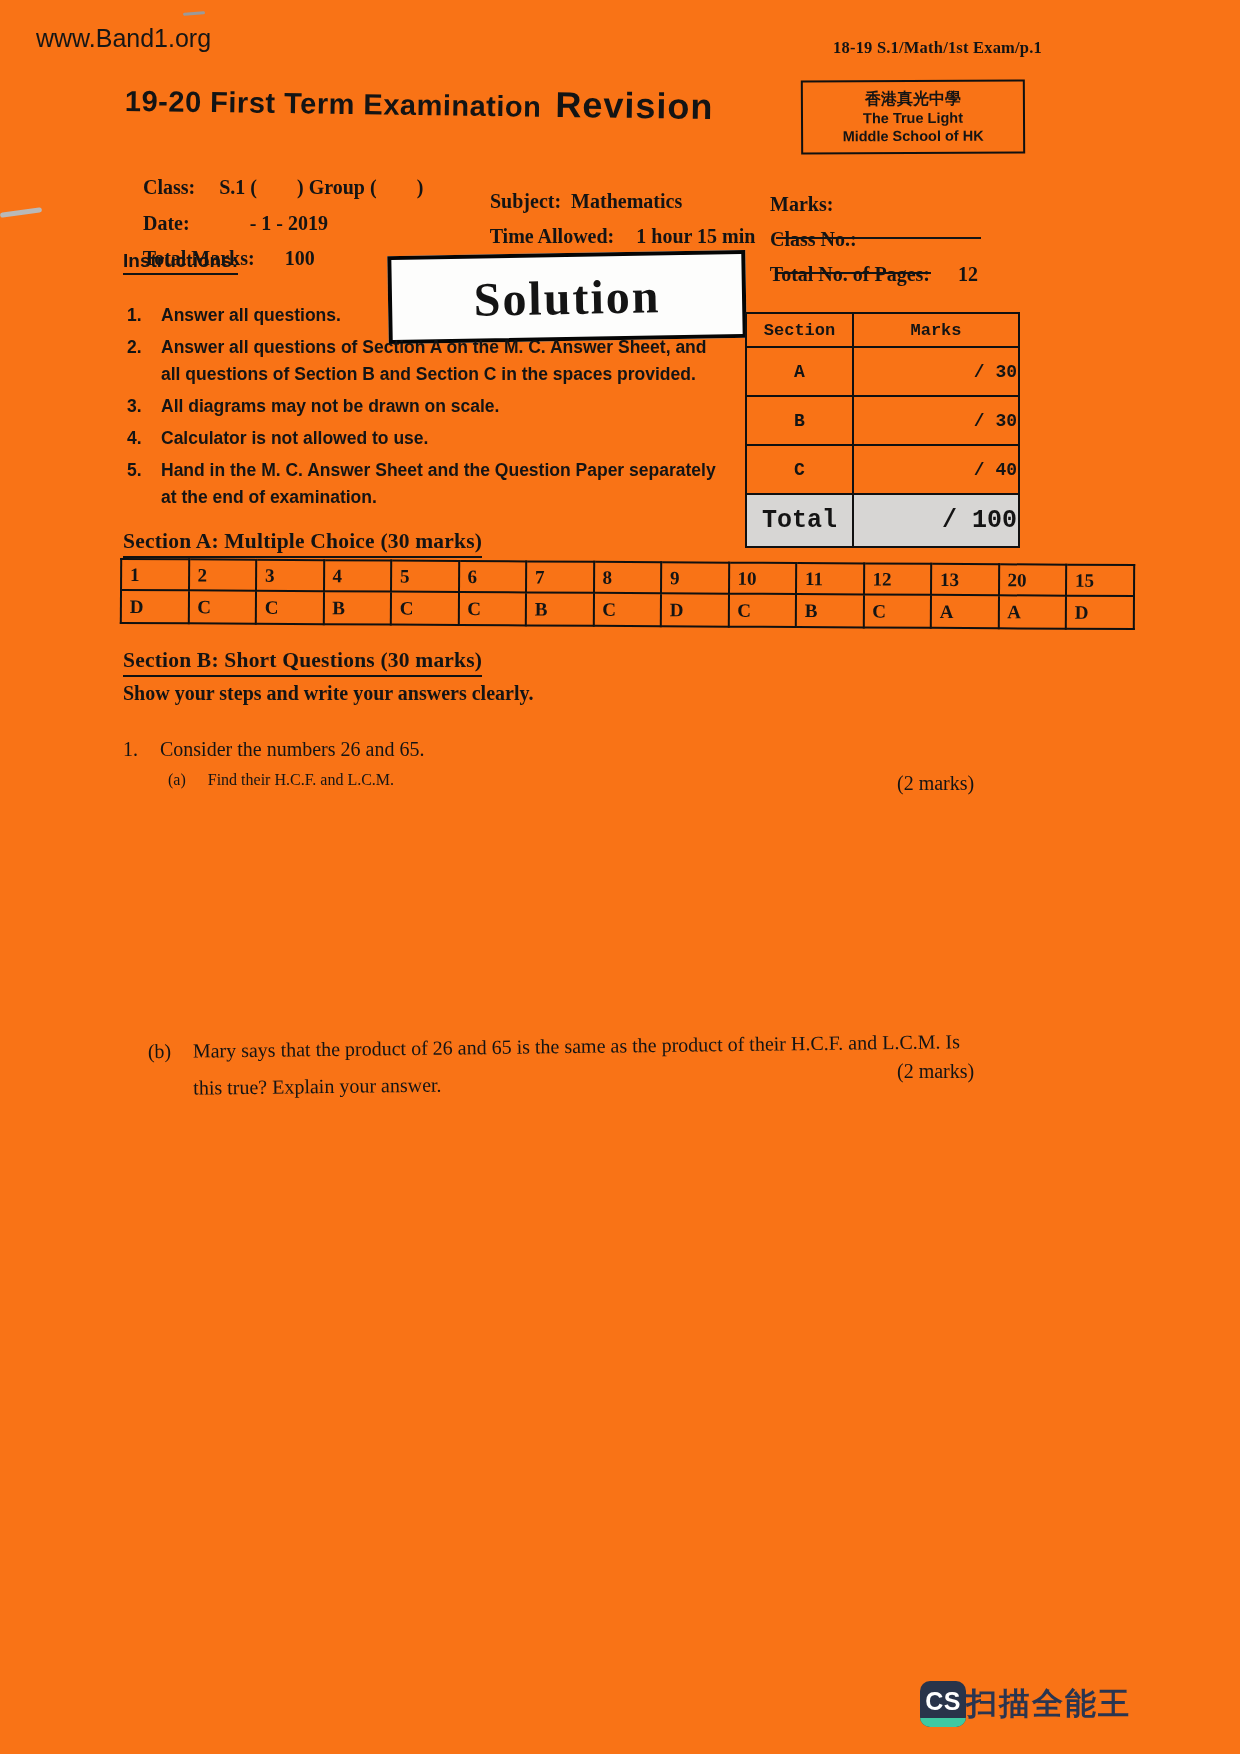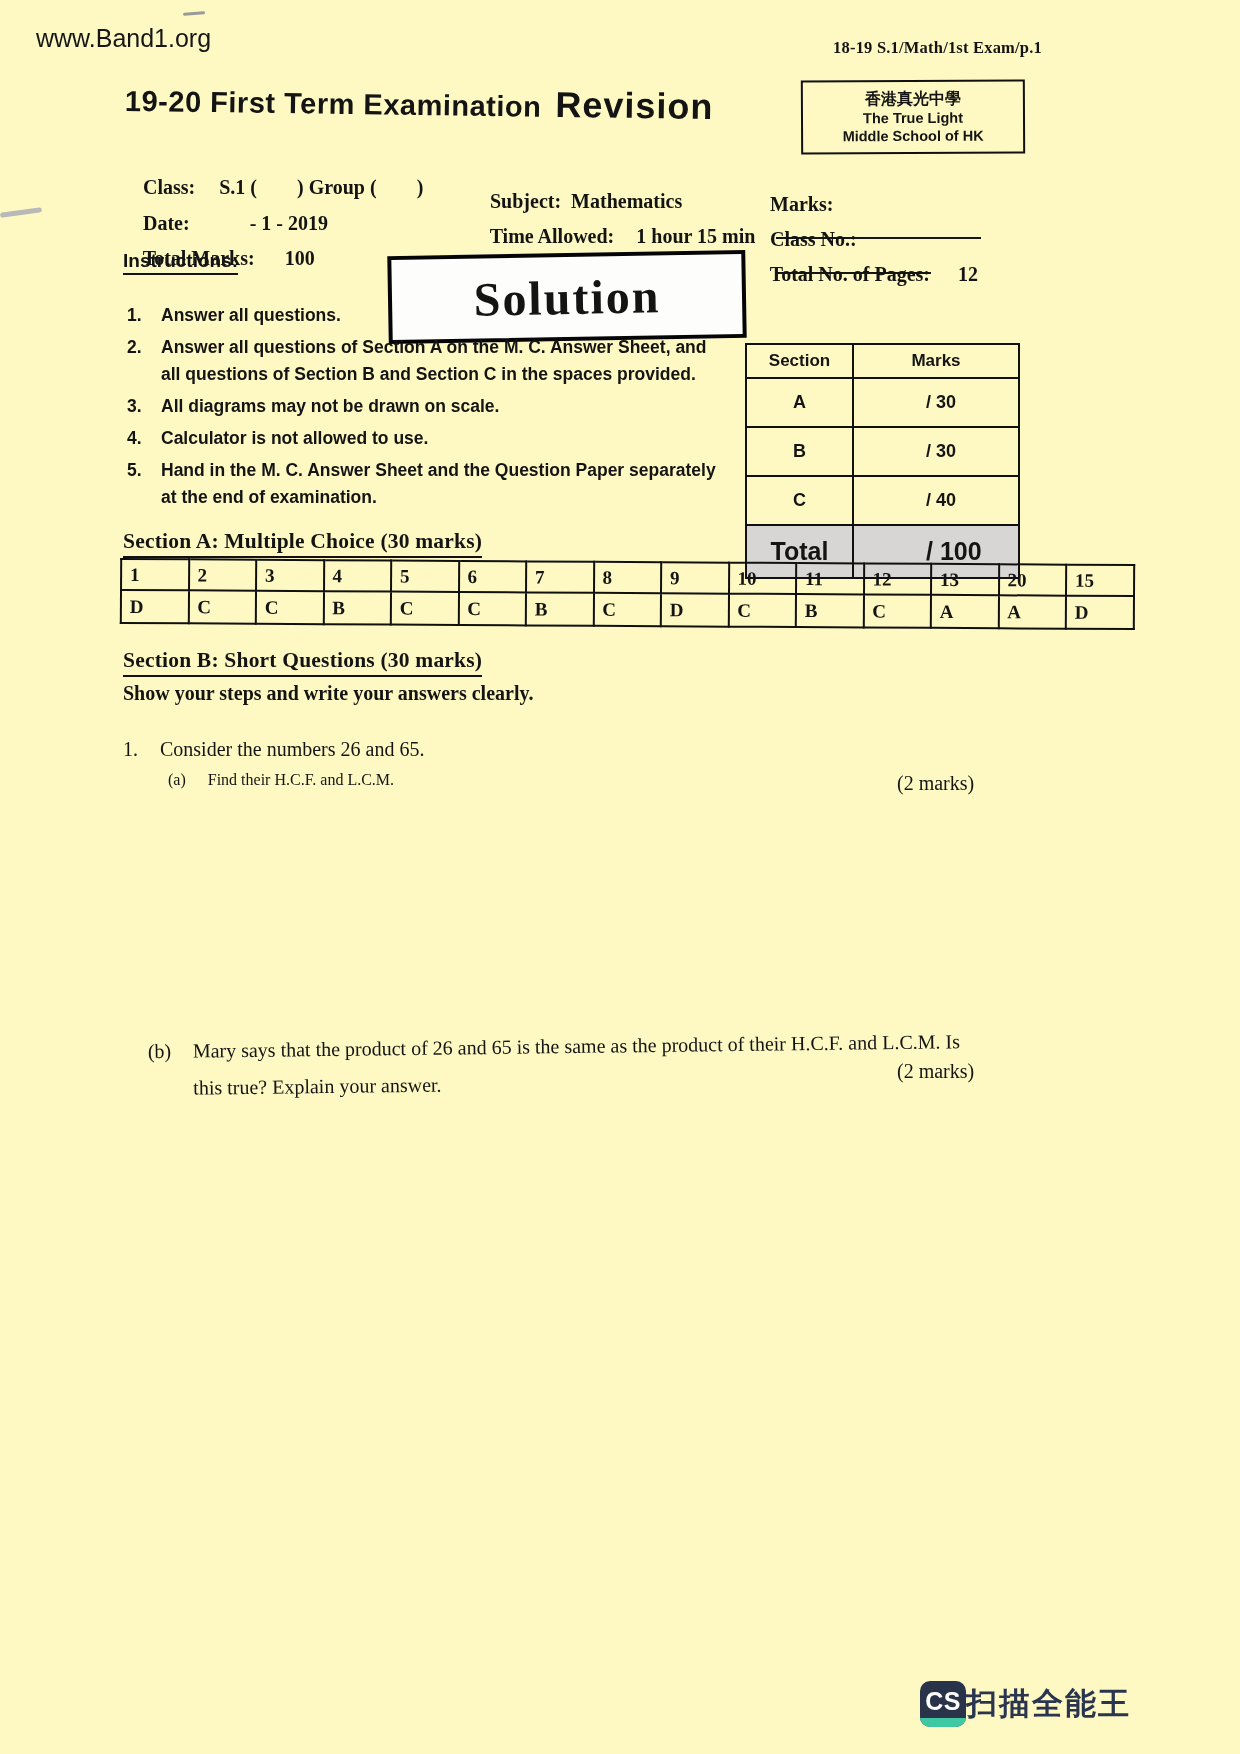--- a/index.html
+++ b/index.html
@@ -1,18 +1,18 @@
 <!DOCTYPE html>
 <html><head>
 <meta charset="utf-8">
 <style>
   html,body{margin:0;padding:0;background:#e8e8e8;}
   .page{
     position:relative;width:1240px;height:1754px;margin:0 auto;
-    background:#fef9c3;overflow:hidden;
+    background:#f97316;overflow:hidden;
     font-family:"Liberation Serif",serif;color:#141414;
   }
   
   .watermark{position:absolute;left:36px;top:24px;font-family:"Liberation Sans",sans-serif;
     font-size:25px;color:#161616;}
   .page-ref{position:absolute;left:760px;top:38px;width:282px;text-align:right;
     font-weight:bold;font-size:16.5px;letter-spacing:.2px;}
   .school-box{position:absolute;left:801px;top:80px;width:220px;height:70px;
     border:2.5px solid #101010;display:flex;flex-direction:column;align-items:center;
     justify-content:center;text-align:center;transform:rotate(-.3deg);
@@ -34,26 +34,26 @@
     border:4px solid #050505;transform:rotate(-1deg);display:flex;align-items:center;
     justify-content:center;background:#fdfdfc;}
   .solution-box span{font-size:48px;font-weight:bold;letter-spacing:2px;}
   
   .ins-list{position:absolute;left:127px;top:302px;width:595px;
     font-family:"Liberation Sans",sans-serif;font-weight:600;font-size:17.5px;line-height:1.5;}
   .ins-item{display:flex;margin-bottom:6px;}
   .ins-num{width:34px;flex:0 0 34px;}
   
   .marks-table{position:absolute;left:745px;top:312px;border-collapse:collapse;
-    font-family:Liberation Sans, sans-serif;font-weight:bold;font-size:18px;margin-top:31px;}
+    font-family:Liberation Mono, monospace;font-weight:bold;font-size:18px;}
   .marks-table td,.marks-table th{border:2.5px solid #101010;text-align:center;}
   .marks-table th{width:103px;height:30px;font-size:17px;}
   .marks-table th.mcol{width:162px;}
   .marks-table td{height:45px;}
-  .marks-table td.mval{text-align:left;padding-left:72px;}
+  .marks-table td.mval{text-align:right;padding-left:72px;}
   .marks-table tr.total td{background:#d7d6d4;height:49px;font-size:25px;}
   
   .sec-head{position:absolute;font-size:21.5px;font-weight:bold;
     border-bottom:2.5px solid #121212;padding-bottom:2px;letter-spacing:.2px;}
   
   .mc-table{position:absolute;left:120px;top:561px;border-collapse:collapse;
     transform:rotate(.35deg);font-size:19px;font-weight:bold;}
   .mc-table td{border:2.5px solid #101010;width:57.5px;padding:1px 0 1px 8px;text-align:left;}
   .mc-table tr.nums td{height:27px;}
   .mc-table tr.ans td{height:29px;}

